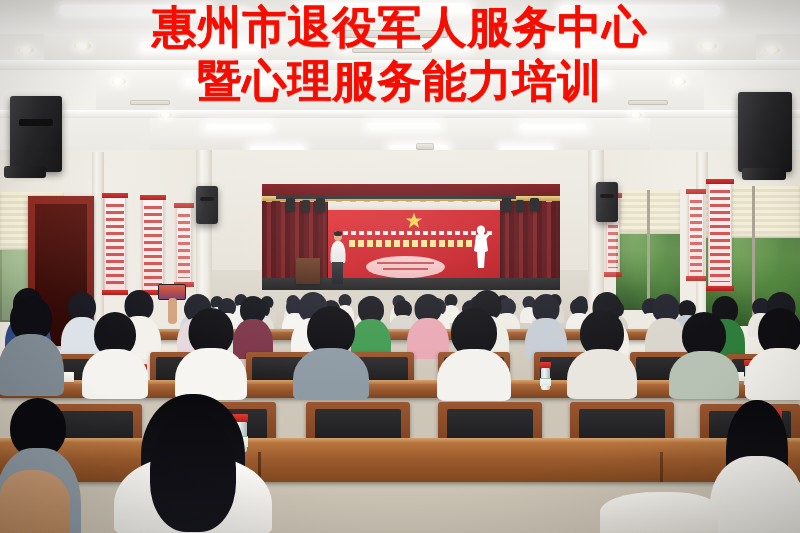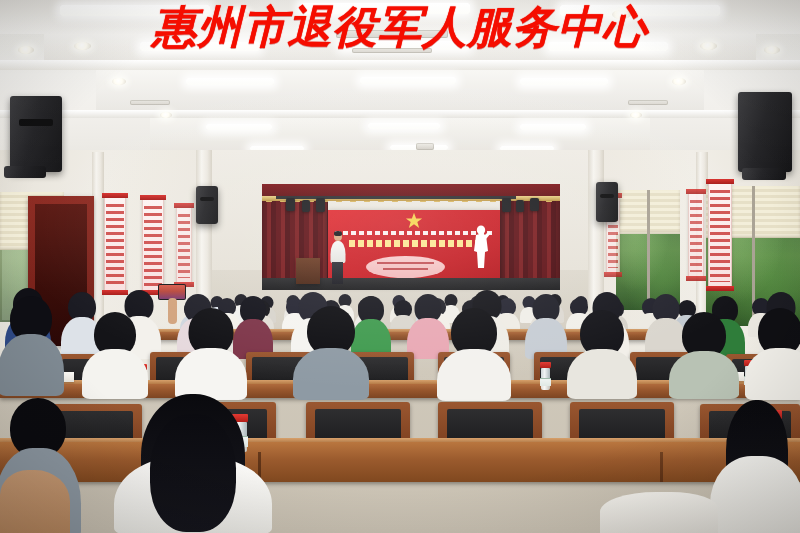--- a/index.html
+++ b/index.html
@@ -1,21 +1,20 @@
 <!DOCTYPE html>
 <html><head>
 <meta charset="utf-8">
 <style>
   html,body{margin:0;padding:0;background:#000;}
   body{font-family:"Liberation Sans",sans-serif;}
 
   #stage{
     position:relative;width:800px;height:533px;overflow:hidden;
     background:#cfcdc8;
-    font-style:italic;
   }
 
   
   .room{position:absolute;inset:0;overflow:hidden;
     background:
       linear-gradient(#f3f1ec 0%,#efece6 18%,#e9e6de 30%,#e2ded4 40%,#ded9ce 50%,#d6d0c4 60%,#cfc8ba 70%,#c9c1b2 100%);
   }
 
   
   .ceiling{position:absolute;left:0;top:0;width:800px;height:178px;
@@ -705,14 +704,15 @@
       <div style="position:absolute;left:0px;top:470px;width:70px;height:63px;background:linear-gradient(#c79a74,#b8885f);border-radius:40% 50% 0 0;"></div>
       <div style="position:absolute;left:600px;top:492px;width:118px;height:41px;background:linear-gradient(#f4f2ed,#e2dfd8);border-radius:48% 40% 0 0;"></div>
     </div>
 
     <div class="haze"></div>
     <div class="vign"></div>
   </div>
 
   <div class="title-wrap">
     <div class="title-line">惠州市退役军人服务中心</div>
+    <div class="title-line">暨心理服务能力培训</div>
   </div>
 </div>
 
 </body></html>

